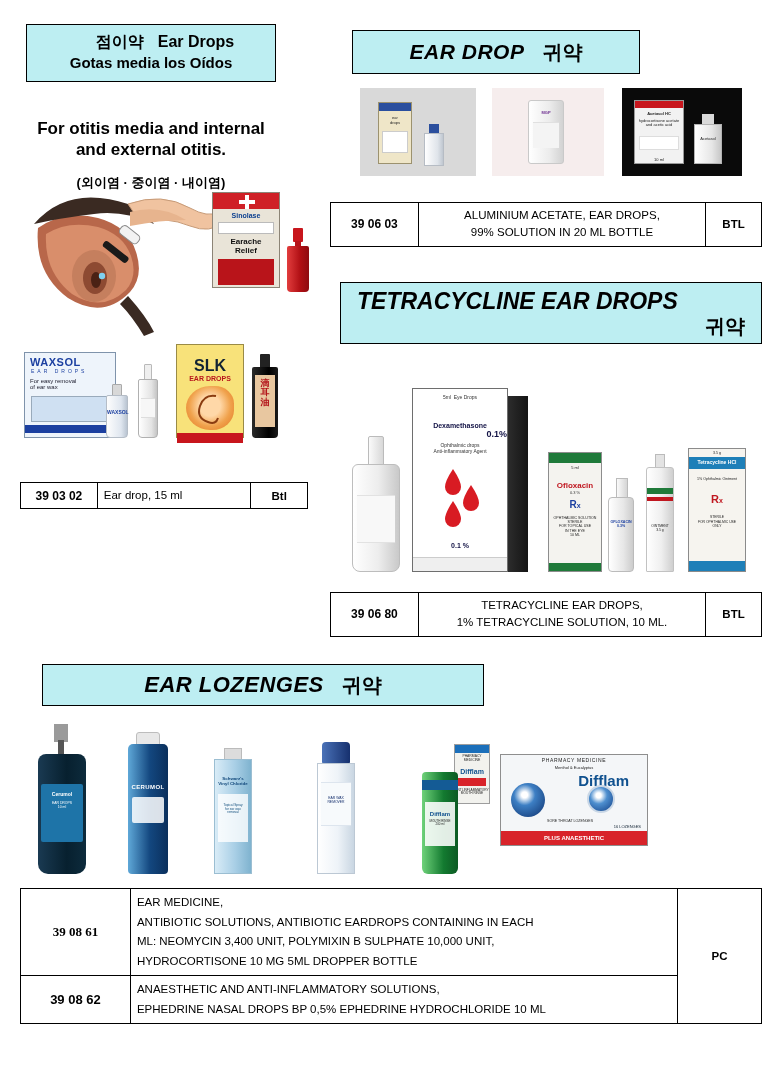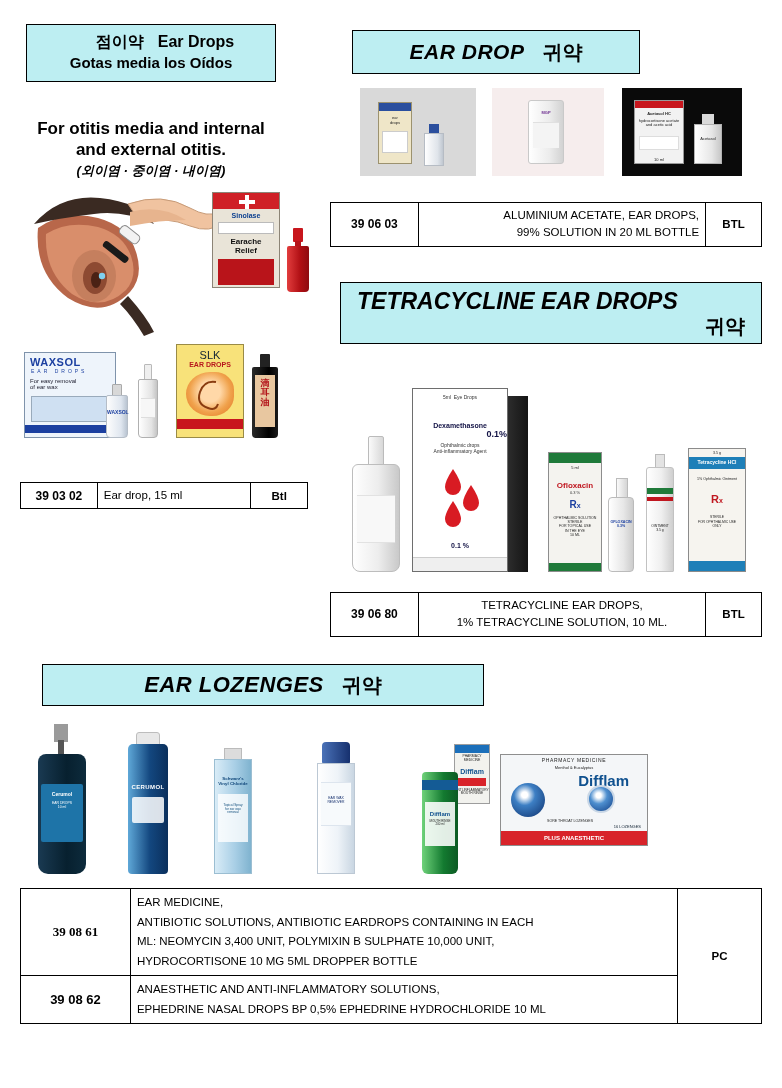--- a/index.html
+++ b/index.html
@@ -58,22 +58,21 @@
     font-size: 17px;
     font-weight: bold;
     line-height: 1.25;
     text-align: center;
     width: 262px;
   }
   .subtitle .small {
     display: block;
     font-size: 13px;
     font-weight: bold;
-    margin-top: 2px;
-    font-style: italic;
+    margin-top: 14px;
   }
 
   
   table.spec {
     border-collapse: collapse;
     font-size: 11.5px;
   }
   table.spec td {
     border: 1px solid #000;
     padding: 4px 6px;
@@ -170,21 +169,21 @@
   </div>
 
   <div class="abs" style="left:136px; top:364px; width:24px; height:74px;">
     <div class="btl-cap" style="left:8px; top:0; width:8px; height:16px; background:#efefef; border:1px solid #b9b9b9;"></div>
     <div class="btl-body" style="left:2px; top:15px; width:20px; height:59px; background:linear-gradient(90deg,#ffffff,#e3e3e3 70%,#c4c4c4); border:1px solid #b0b0b0;">
       <div style="margin:18px 2px 0; height:20px; background:#f7f7f7; border-top:1px solid #ddd; border-bottom:1px solid #ddd;"></div>
     </div>
   </div>
 
   <div class="abs" style="left:176px; top:344px; width:68px; height:94px; background:#f8e27a; border:1px solid #9a8b46;">
-    <div style="font-size:11px; font-weight:normal; color:#123; text-align:center; padding-top:4px;">SLK</div>
+    <div style="font-size:16px; font-weight:bold; color:#123; text-align:center; padding-top:12px;">SLK</div>
     <div style="font-size:7px; font-weight:bold; color:#b8161d; text-align:center;">EAR DROPS</div>
     <div style="margin:4px auto 0; width:48px; height:44px; background:radial-gradient(circle at 50% 45%, #ffd8a8 0 30%, #f0a24c 60%, #e0711f 100%); border-radius:50% 40% 45% 50%;">
       <svg width="48" height="44" viewBox="0 0 48 44">
         <path d="M30 10 q-12 -2 -16 10 q-4 12 8 16 q8 3 10 -4" fill="none" stroke="#8a3c10" stroke-width="2"></path>
       </svg>
     </div>
     <div style="margin-top:3px; height:10px; background:#c8161d;"></div>
   </div>
 
   <div class="abs" style="left:250px; top:354px; width:30px; height:84px;">
@@ -243,21 +242,21 @@
       <div style="height:40px; background:linear-gradient(90deg,#fff,#e6e6e6 65%,#c7c7c7); border:1px solid #b3b3b3;">
         <div class="lbl" style="margin-top:12px;">Acetasol</div>
       </div>
     </div>
   </div>
 
   <table class="spec abs" style="left:330px; top:202px; width:432px;">
     <tbody>
         <tr>
       <td class="code" style="width:88px;">39 06 03</td>
-      <td class="desc" style="width:288px; text-align:right;">
+      <td class="desc" style="width:288px; text-align:center;">
         <span>ALUMINIUM ACETATE, EAR DROPS,</span><br>
         <span>99% SOLUTION IN 20 ML BOTTLE</span>
       </td>
       <td class="unit" style="width:56px;">BTL</td>
     </tr>
   </tbody>
     </table>
 
   <div class="abs" style="left:340px; top:282px; width:422px; height:62px; background:#bdeef2; border:1px solid #000; padding:5px 16px;">
     <div class="en" style="font-weight:bold; font-style:italic; font-size:23px; text-align:left;">TETRACYCLINE EAR DROPS</div>

